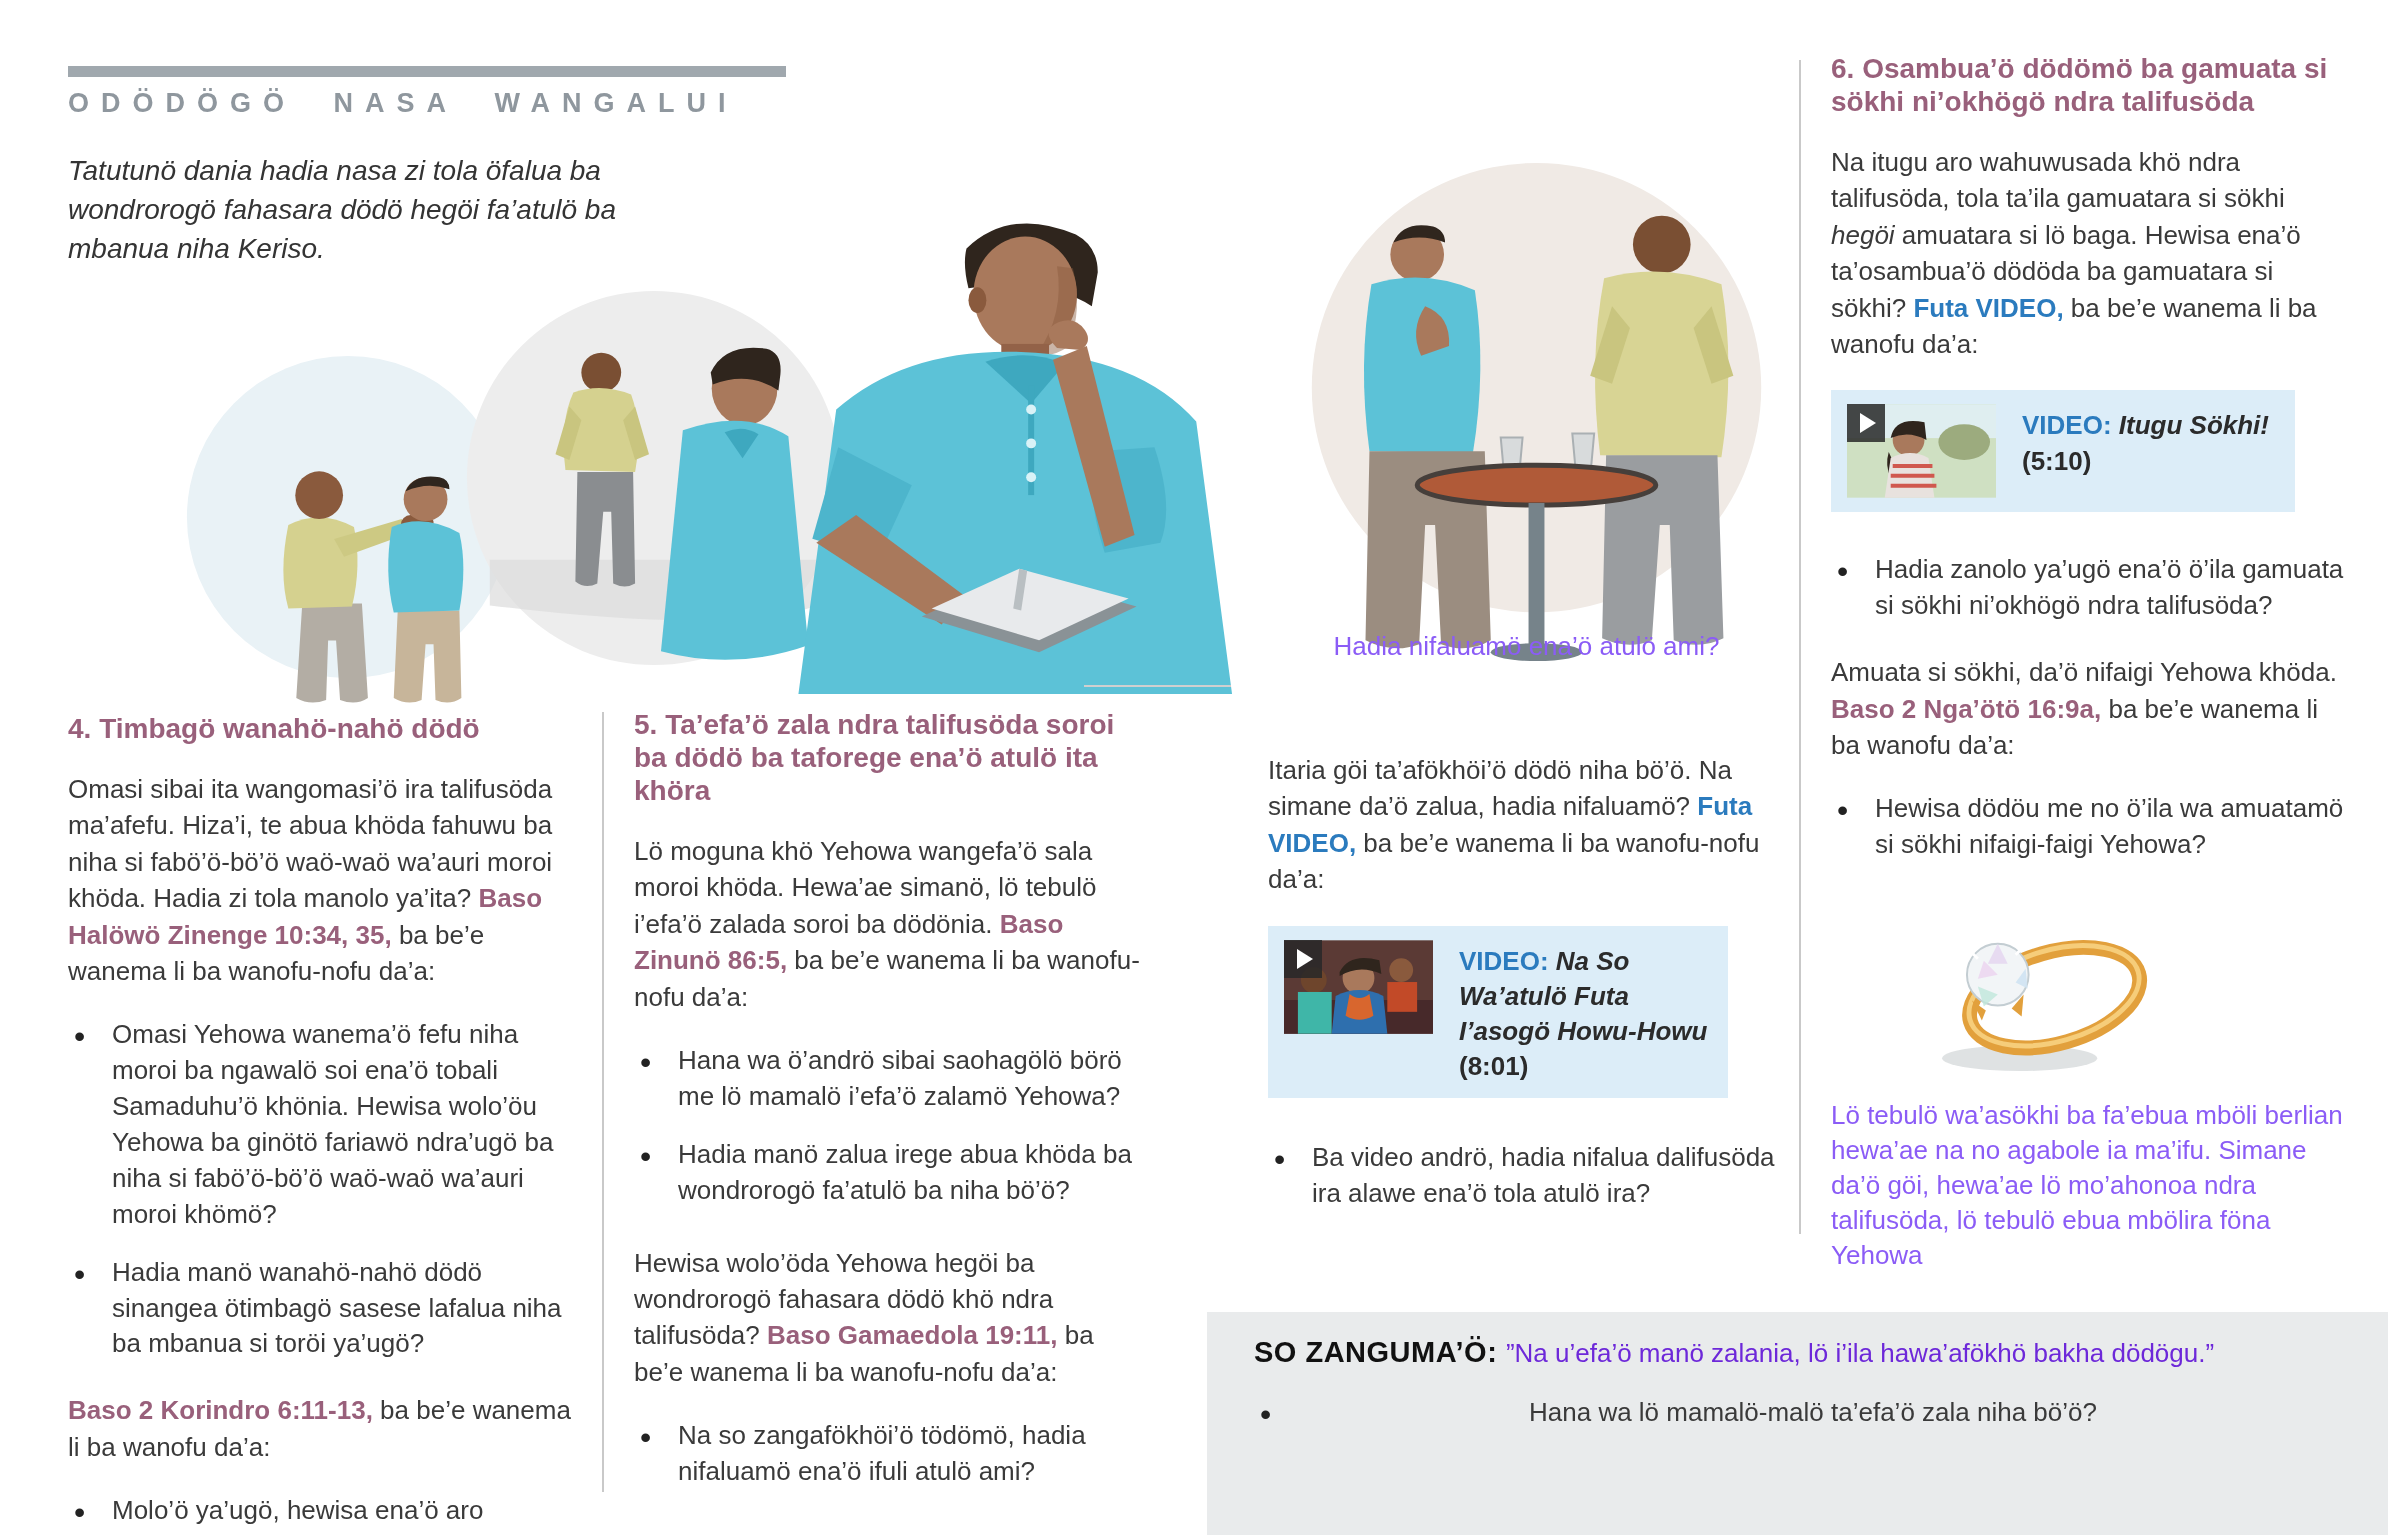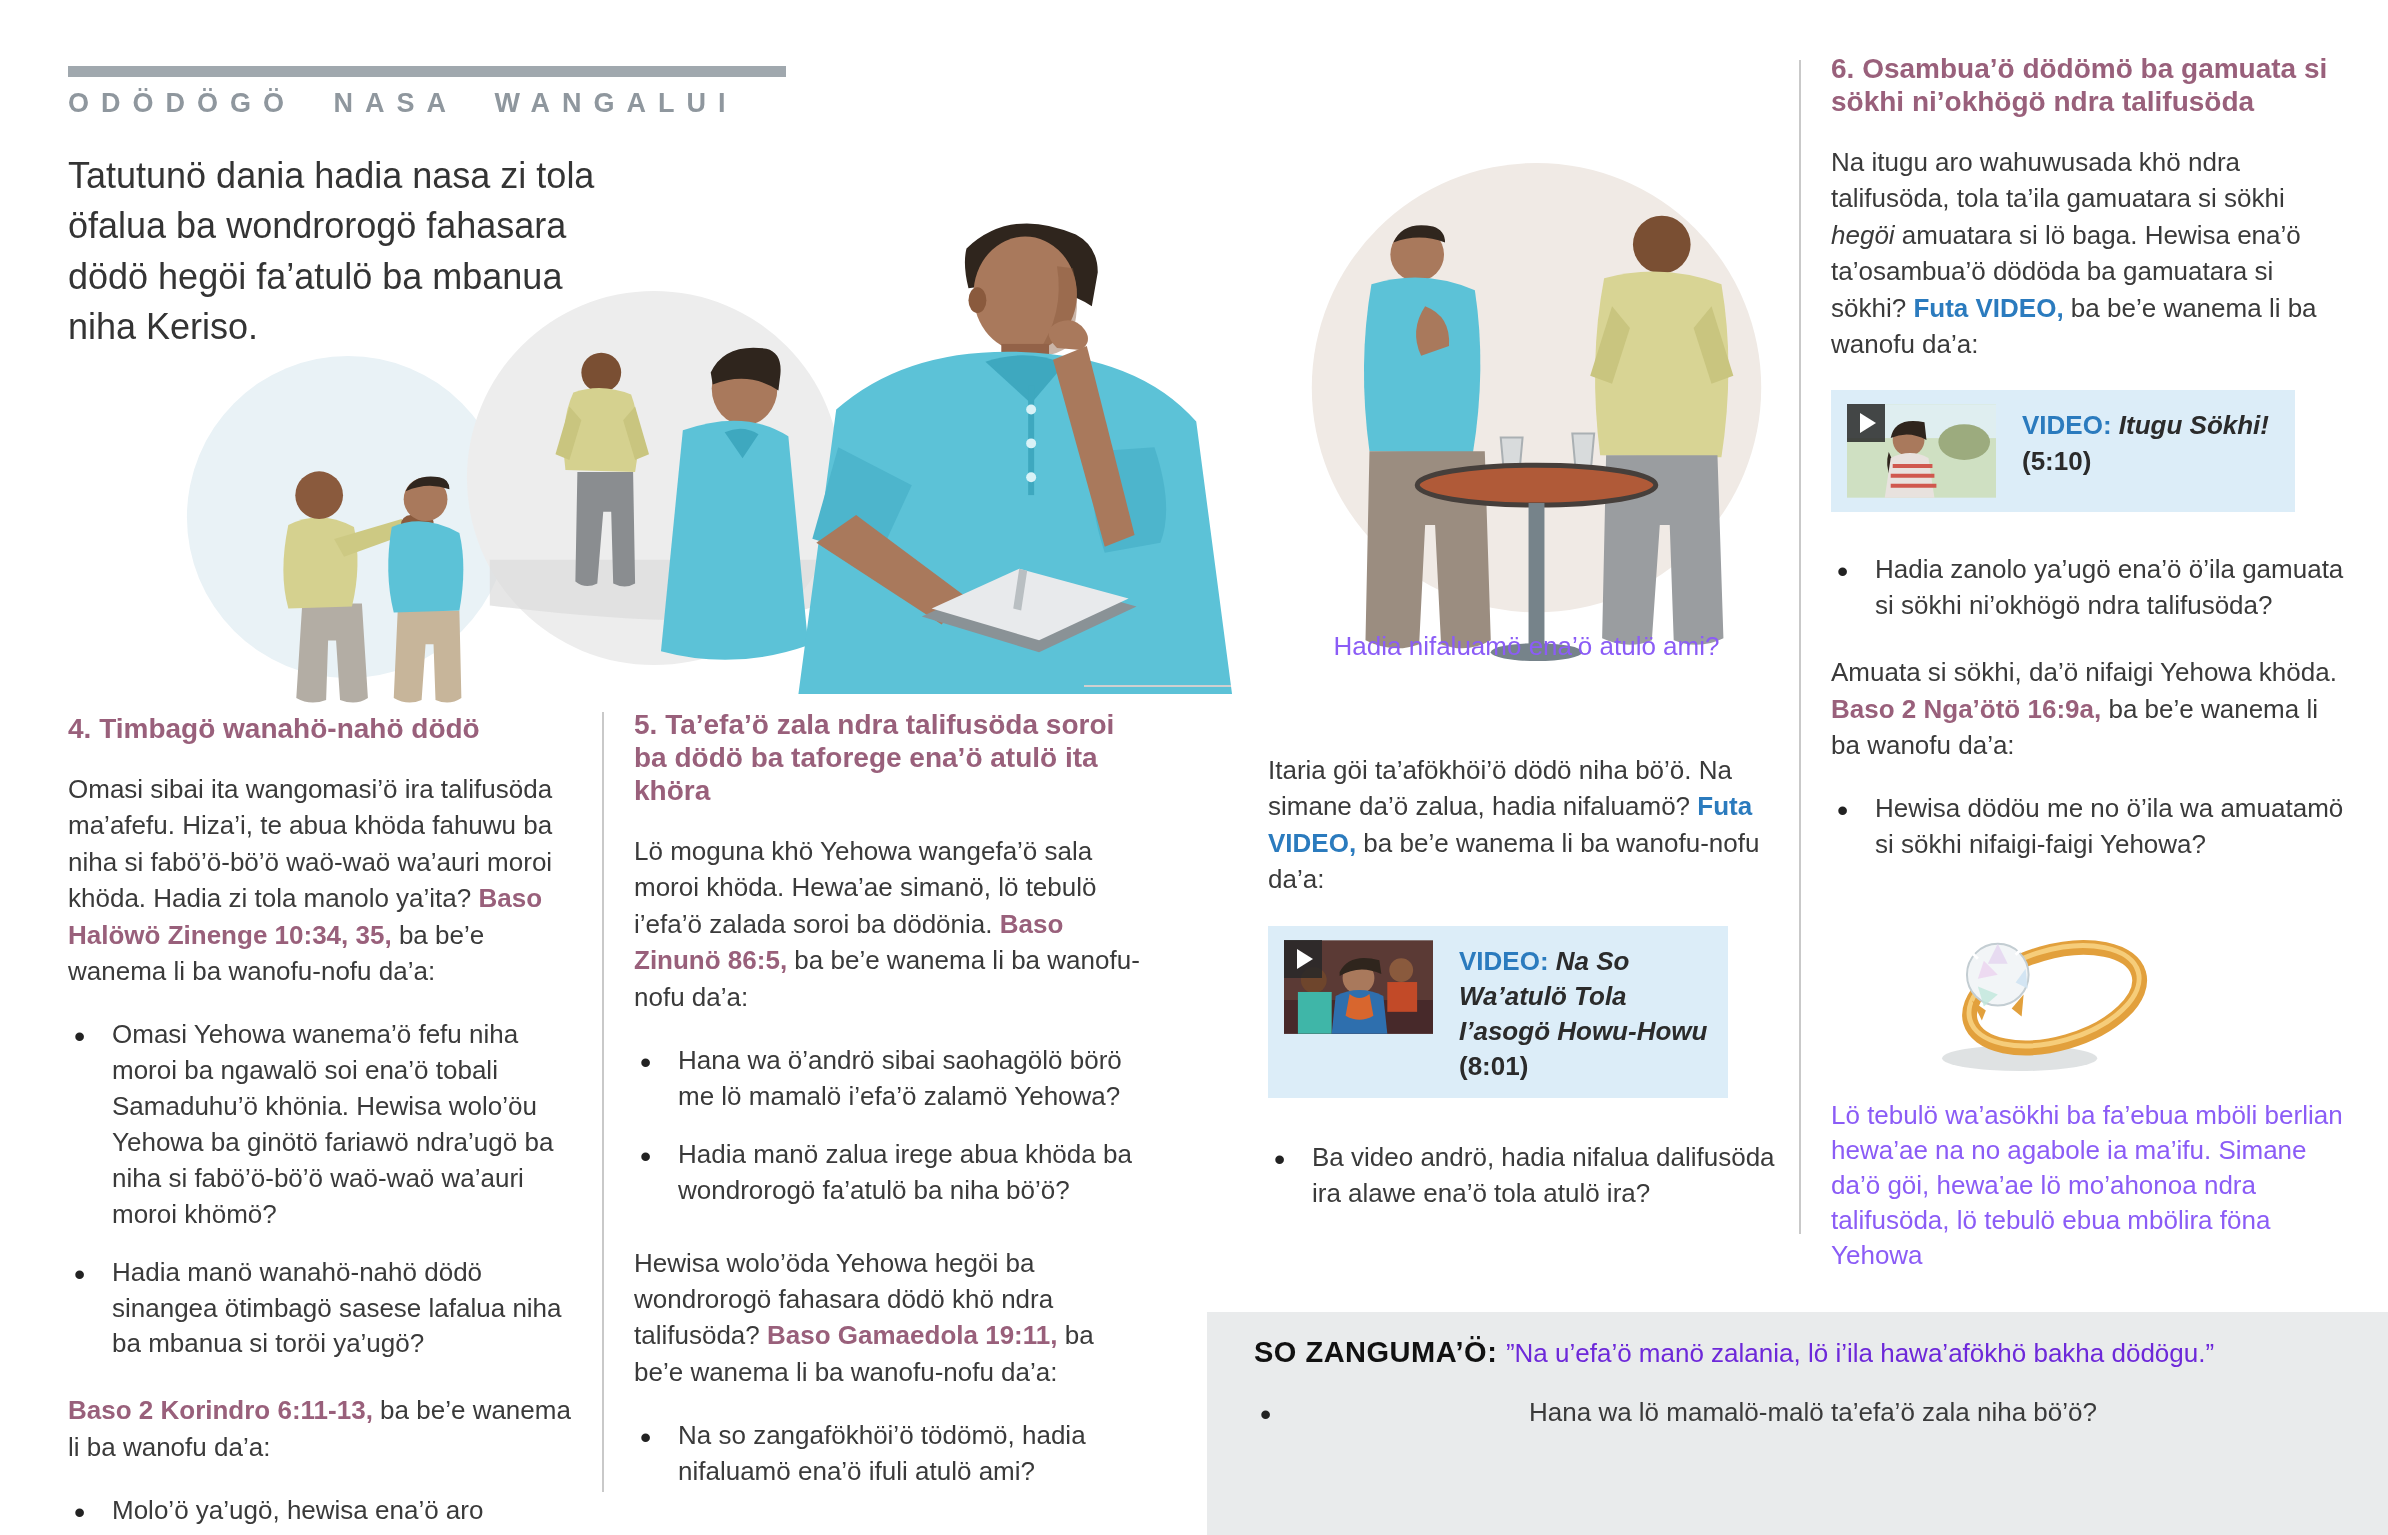--- a/index.html
+++ b/index.html
@@ -1,21 +1,21 @@
 <!DOCTYPE html>
 <html lang="nia"><head>
 <meta charset="utf-8">
 <style>
   html,body{margin:0;padding:0;background:#ffffff;}
   #page{position:relative;width:2388px;height:1535px;background:#ffffff;overflow:hidden;
         font-family:"Liberation Sans","DejaVu Sans",sans-serif;color:#3a3a3a;}
   .abs{position:absolute;}
   .kicker-bar{background:#a0a8ae;height:11px;}
   .kicker{font-size:27px;font-weight:700;color:#8f979e;letter-spacing:12px;word-spacing:18px;}
-  .intro{font-size:36px;line-height:1.4;color:#343434;}
+  .intro{font-size:28px;line-height:1.4;color:#343434;font-style:italic;}
   .h2{font-size:28px;font-weight:700;color:#99607b;line-height:1.18;margin:0 0 26px 0;}
   .body{font-size:26px;line-height:1.4;margin:0 0 28px 0;}
   .ref{font-weight:700;color:#99607b;cursor:pointer;}
   .link{font-weight:700;color:#2b7bbe;cursor:pointer;}
   ul.b{list-style:none;margin:0 0 30px 0;padding:0 0 0 44px;}
   ul.b li{position:relative;font-size:26px;line-height:1.38;margin-bottom:22px;}
   ul.b li::before{content:"•";position:absolute;left:-38px;top:-3px;font-size:32px;color:#222;}
   .caption{font-size:26px;color:#8b5cf6;line-height:1.35;}
   .video-box{display:flex;align-items:flex-start;gap:26px;background:#dcedf8;padding:14px 16px;box-sizing:border-box;cursor:pointer;}
   .thumb{position:relative;width:149px;height:94px;flex:0 0 auto;overflow:hidden;}
@@ -179,21 +179,21 @@
           <path d="M56,32 q10,-20 40,-12 l2,14 q-22,-10 -42,2 z" fill="#2f251d"></path>
           <path d="M52,56 q24,-12 48,0 l4,38 h-56 z" fill="#2e6fae"></path>
           <path d="M66,54 q10,8 20,0 l4,22 q-14,8 -28,0 z" fill="#d8662e"></path>
         </svg>
         <div class="playbtn">
             <span></span>
           </div>
       </div>
       <div class="video-text">
         <span class="video-label">VIDEO: </span>
-        <span class="video-title">Na So Wa’atulö Tola I’asogö Howu-Howu </span>
+        <span class="video-title">Na So Wa’atulö Futa I’asogö Howu-Howu </span>
         <span class="video-dur">(8:01)</span>
       </div>
     </div>
     <ul class="b" style="margin-top:42px;">
       <li>Ba video andrö, hadia nifalua dalifusöda ira alawe ena’ö tola atulö ira?</li>
     </ul>
   </div>
 
   <div class="abs" style="left:1831px;top:52px;width:521px;">
     <h2 class="h2">6. Osambua’ö dödömö ba gamuata si sökhi ni’okhögö ndra talifusöda</h2>

